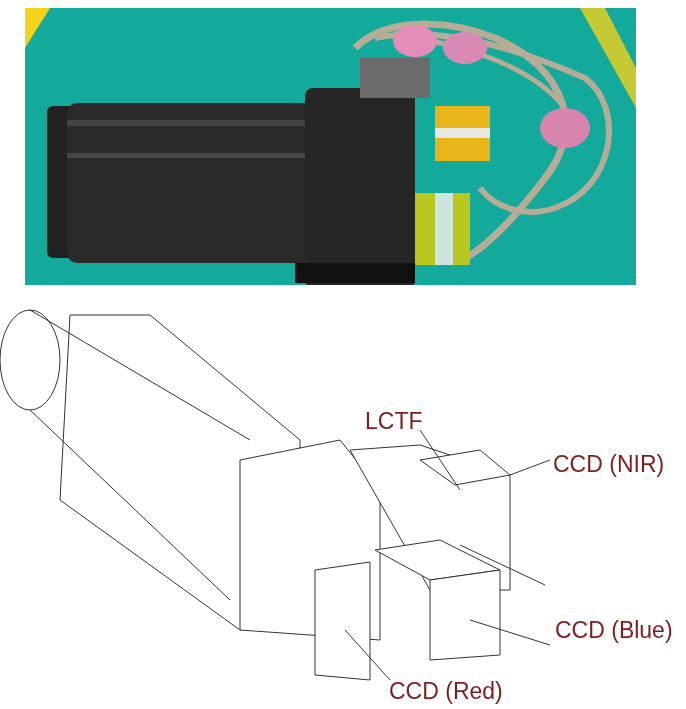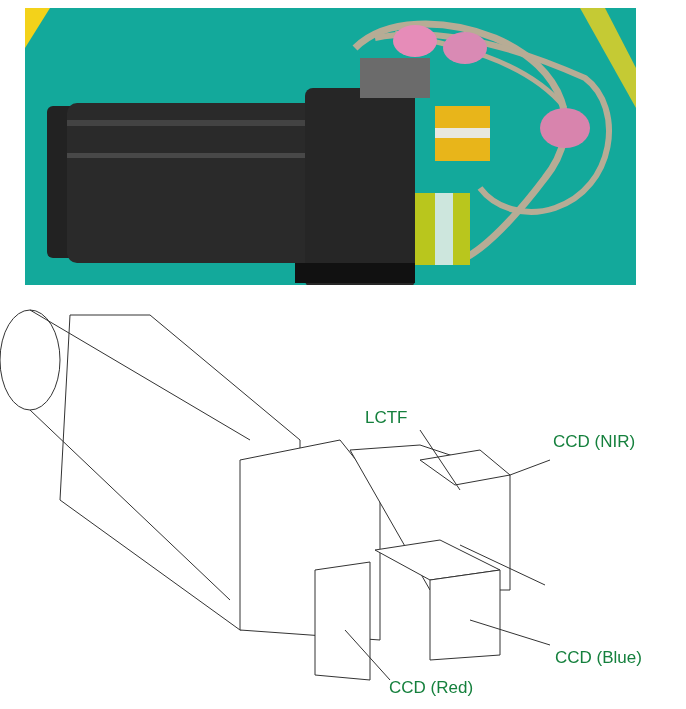--- a/index.html
+++ b/index.html
@@ -1,19 +1,19 @@
 <!DOCTYPE html>
 <html><head>
 <meta charset="utf-8">
 <style>
   html,body{margin:0;padding:0;background:#ffffff;}
   body{width:686px;height:709px;position:relative;overflow:hidden;font-family:"Liberation Sans",sans-serif;}
   .photo{position:absolute;left:25px;top:8px;width:611px;height:277px;background:#12a89a;overflow:hidden;}
   .drawing{position:absolute;left:0;top:300px;width:686px;height:409px;}
-  .lbl{position:absolute;font-size:17px;color:#15803d;white-space:nowrap;}
+  .lbl{position:absolute;font-size:23px;color:#7f1d1d;white-space:nowrap;}
 </style>
 </head>
 <body>
 
 <div class="photo">
   <svg width="611" height="277" viewBox="0 0 611 277">
     <rect width="611" height="277" fill="#13a99b"></rect>
     <polygon points="0,0 25,0 0,40" fill="#f3d21a"></polygon>
     <polygon points="555,0 580,0 611,60 611,100" fill="#f3d21a" opacity="0.8"></polygon>
 
@@ -45,16 +45,16 @@
     <path d="M30 10 L250 140 M30 110 L230 300"></path>
     <path d="M240 160 L340 140 L380 190 L380 340 L240 330 Z" fill="#fff"></path>
     <path d="M350 150 L420 145 L510 175 L510 290 L430 290 Z" fill="#fff"></path>
     <path d="M420 160 L480 150 L510 175 L455 185 Z" fill="#fff"></path>
     <path d="M375 250 L440 240 L500 270 L430 280 Z" fill="#fff"></path>
     <path d="M430 280 L500 270 L500 355 L430 360 Z" fill="#fff"></path>
     <path d="M315 270 L370 262 L370 380 L315 375 Z" fill="#fff"></path>
     <path d="M420 130 L460 190 M510 175 L550 160 M460 245 L545 285 M470 320 L550 345 M345 330 L390 380"></path>
   </svg>
   <div class="lbl" style="left:365px;top:108px">LCTF</div>
-  <div class="lbl" style="left:553px;top:132px">CCD (NIR)</div>
-  <div class="lbl" style="left:555px;top:348px">CCD (Blue)</div>
+  <div class="lbl" style="left:553px;top:151px">CCD (NIR)</div>
+  <div class="lbl" style="left:555px;top:317px">CCD (Blue)</div>
   <div class="lbl" style="left:389px;top:378px">CCD (Red)</div>
 </div>
 
 </body></html>

